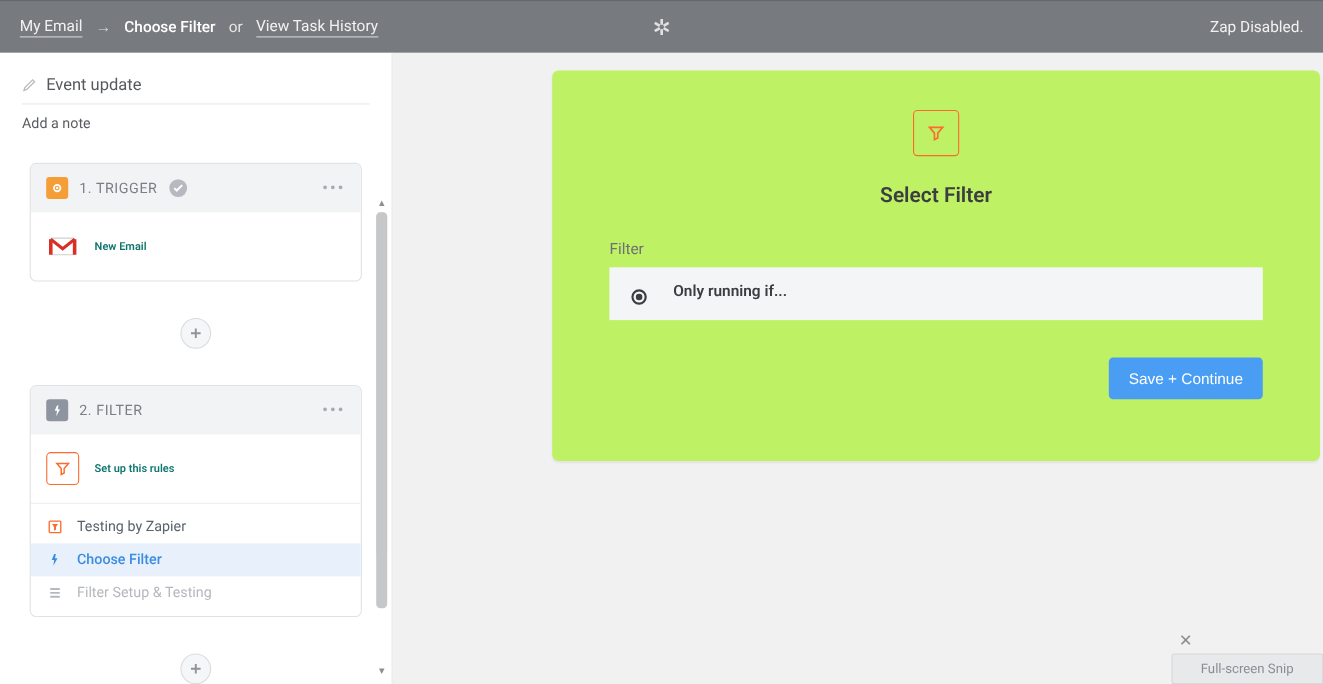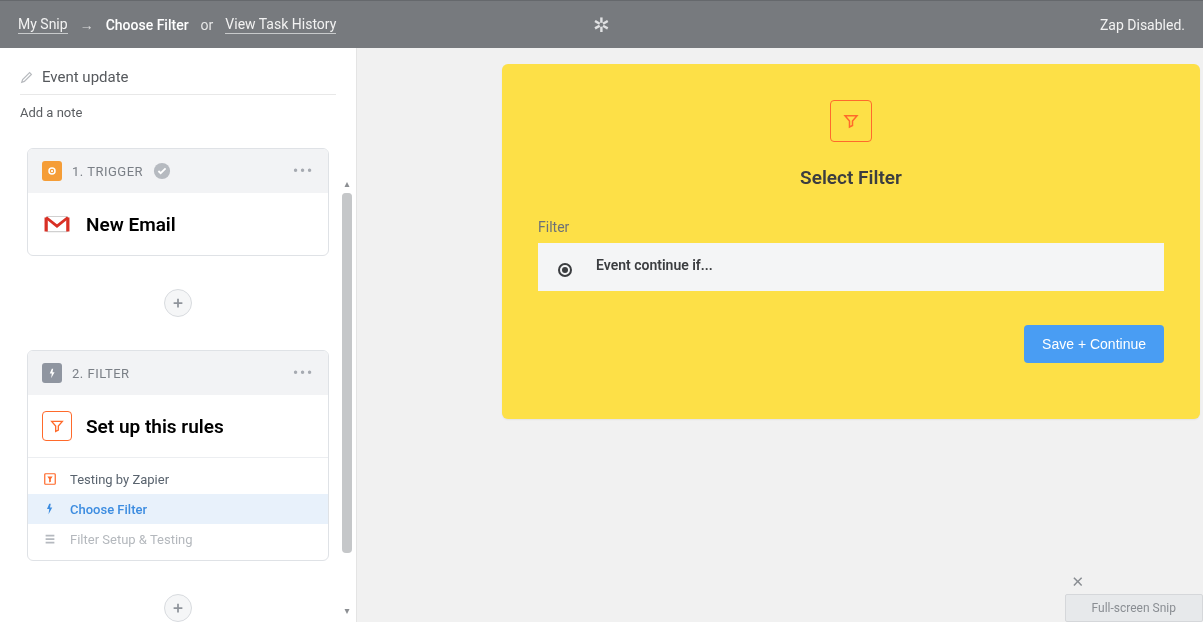--- a/index.html
+++ b/index.html
@@ -68,34 +68,34 @@
   .step-head{height:44px;background:#f2f3f5;display:flex;align-items:center;padding:0 14px;gap:10px}
   .step-head .badge{width:20px;height:20px;border-radius:3px;display:flex;align-items:center;justify-content:center;color:#fff}
   .badge-trigger{background:#f59d37}
   .badge-filter{background:#8f95a0}
   .step-head .label{font-size:13px;color:#7a7f86;letter-spacing:.5px}
   .step-head .check{width:18px;height:18px;color:#b6bac0}
   .step-head .more{margin-left:auto;color:#a6aab1;letter-spacing:2px;font-weight:bold;font-size:14px;cursor:pointer}
   .step-body{padding:16px 14px;display:flex;align-items:center;gap:14px}
   .app-icon{width:30px;height:30px;border-radius:4px;display:flex;align-items:center;justify-content:center;font-size:18px;background:#fff;border:1px solid transparent}
   .app-icon.outline{border:1px solid #ff6a2b}
-  .step-body .big-label{font-size:19px;font-weight:600;color:#000000}
+  .step-body .big-label{font-size:10px;font-weight:600;color:#0f766e}
 
   .substeps{border-top:1px solid #eceef1;padding:6px 0}
   .substep{height:30px;display:flex;align-items:center;padding:0 14px;gap:12px;font-size:13px;color:#59636e;cursor:pointer}
   .substep .ic{width:16px;height:16px;display:flex;align-items:center;justify-content:center;color:#b5b9bf}
   .substep.active{background:var(--active-row);color:#3c8ce0;font-weight:500}
   .substep.active .ic{color:#3c8ce0}
   .substep.disabled{color:#b4b8bd}
 
   .connector{width:1px;height:26px;background:transparent}
   .plus-btn{width:28px;height:28px;border:1px solid #d8dbdf;background:#f5f6f7;border-radius:50%;display:flex;align-items:center;justify-content:center;color:#8f949b;font-size:16px;margin:-1px 0;cursor:pointer}
 
   
-  .panel{position:absolute;left:145px;top:16px;right:3px;background:#fde047;border-radius:6px;box-shadow:0 1px 2px rgba(0,0,0,.06);padding:36px 36px 28px;height:355px}
+  .panel{position:absolute;left:145px;top:16px;right:3px;background:#bef264;border-radius:6px;box-shadow:0 1px 2px rgba(0,0,0,.06);padding:36px 52px 28px;height:355px}
   .panel .hero-icon{width:42px;height:42px;border:1px solid #ff6a2b;border-radius:4px;display:flex;align-items:center;justify-content:center;margin:0 auto}
   .panel .hero-icon svg{width:18px;height:18px;color:#ff6a2b}
   .panel h1{text-align:center;margin:24px 0 30px;font-size:19px;font-weight:600;color:#3b3d40}
   .sect-label{font-size:14px;color:#6d7177;margin-bottom:8px}
   .opt-row{background:#f4f5f6;padding:14px 20px;display:flex;align-items:flex-start;gap:24px;cursor:pointer}
   .opt-row .radio{width:14px;height:14px;border:2px solid #3b3d40;border-radius:50%;margin-top:6px;position:relative;flex-shrink:0}
   .opt-row .radio.checked::after{content:"";position:absolute;inset:2px;background:#3b3d40;border-radius:50%}
   .opt-text .t1{font-size:14px;font-weight:600;color:#3b3d40}
   .opt-text .t2{font-size:13px;color:#7e838a;margin-top:4px}
 
@@ -108,21 +108,21 @@
 
   
   svg{display:block}
   .pencil,.check{display:inline-flex}
 </style>
 </head>
 <body>
 
 <div class="topbar">
   <div class="crumb">
-    <a href="#">My Snip</a>
+    <a href="#">My Email</a>
     <span class="sep">→</span>
     <span class="current">Choose Filter</span>
     <span class="or">or</span>
     <a href="#">View Task History</a>
   </div>
   <div class="center">✲</div>
   <div class="right">Zap Disabled.</div>
 </div>
 
 <div class="layout">
@@ -250,21 +250,21 @@
             <path d="M4 5h16l-6 7v6l-4 2v-8L4 5z"></path>
           </svg>
       </div>
       <h1>Select Filter</h1>
 
       <div class="sect-label">Filter</div>
 
       <div class="opt-row">
         <span class="radio checked"></span>
         <div class="opt-text">
-          <div class="t1">Event continue if...</div>
+          <div class="t1">Only running if...</div>
         </div>
       </div>
 
       <div class="save-row">
         <button class="save-btn">Save + Continue</button>
       </div>
     </section>
 
     <div class="snip">
       <span class="x">✕</span>

